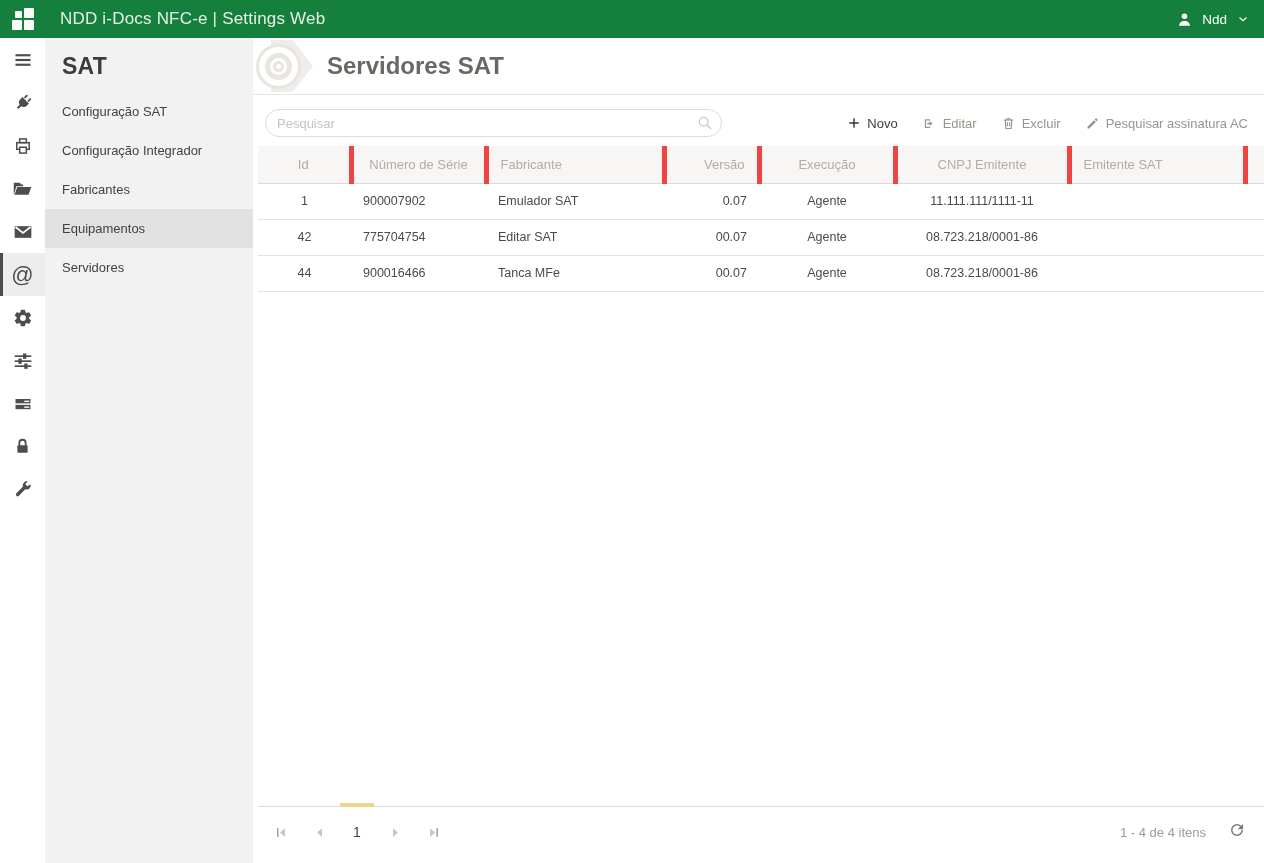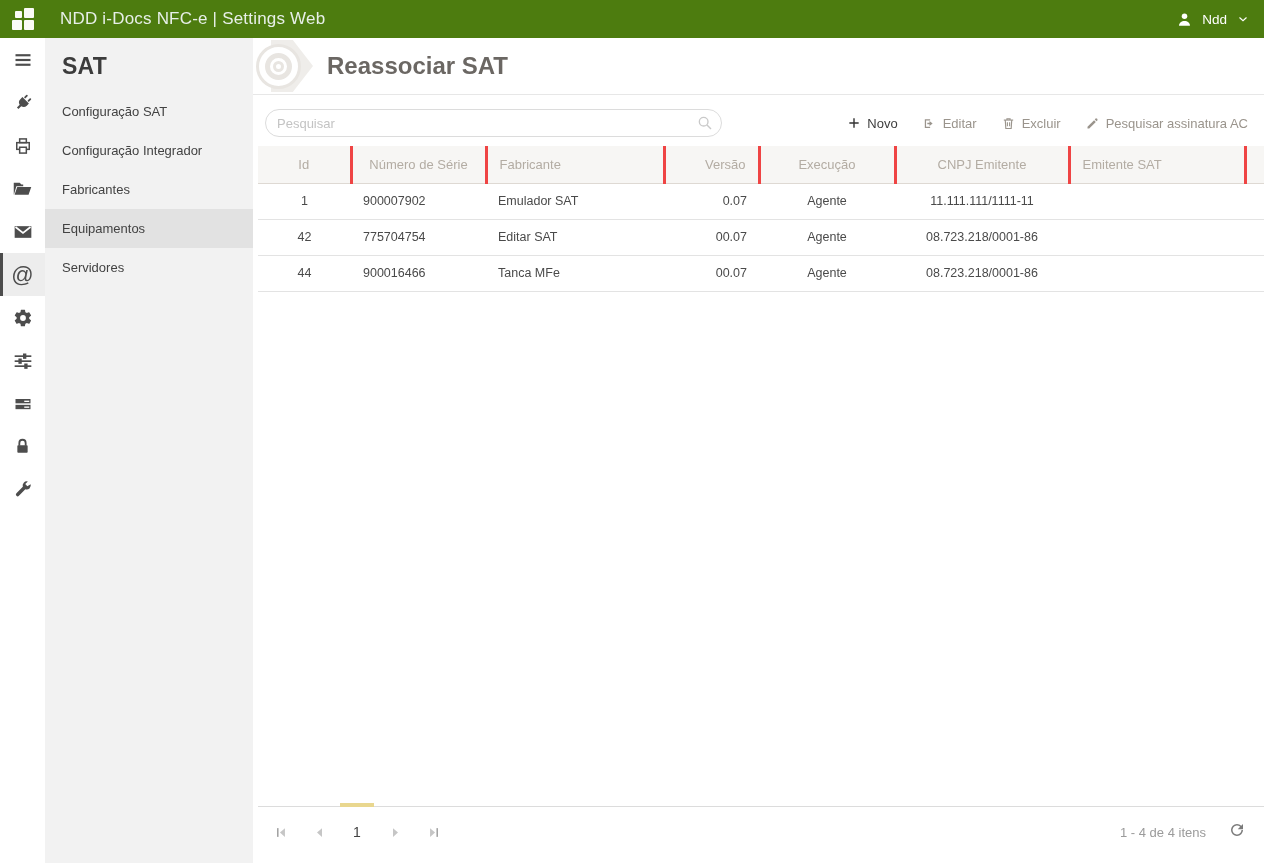--- a/index.html
+++ b/index.html
@@ -1,21 +1,21 @@
 <!DOCTYPE html>
 <html><head>
 <meta charset="utf-8">
 <style>
   * { box-sizing: border-box; margin: 0; padding: 0; }
   html,body { width:1264px; height:863px; }
   body { font-family: "Liberation Sans", sans-serif; background:#fff; overflow:hidden; }
   .screen { width:1264px; height:863px; display:flex; flex-direction:column; }
 
   
-  .topbar { height:38px; background:#4d7c0f; display:flex; align-items:center; padding:0 14px 0 12px; flex:none; }
+  .topbar { height:38px; background:#15803d; display:flex; align-items:center; padding:0 14px 0 12px; flex:none; }
   .logo { width:24px; height:22px; display:grid; grid-template-columns:10px 10px; grid-template-rows:10px 10px; gap:2px; margin-right:24px; }
   .logo span { background:#fbfbf7; border-radius:1px; }
   .logo span:first-child { width:7px; height:7px; align-self:end; justify-self:end; }
   .topbar-title { color:#e7efe8; font-size:17px; letter-spacing:.2px; }
   .user-menu { margin-left:auto; display:flex; align-items:center; gap:9px; color:#fff; font-size:13.5px; cursor:pointer; }
   .user-menu svg { display:block; }
 
   
   .app { flex:1; display:flex; min-height:0; }
 
@@ -55,21 +55,21 @@
   .search-icon { position:absolute; right:9px; top:6px; }
   .toolbar { margin-left:auto; display:flex; align-items:center; gap:24px; font-size:13px; }
   .tb-btn { display:flex; align-items:center; gap:6px; cursor:pointer; white-space:nowrap; }
   .tb-btn.primary { color:#3d3d3d; font-weight:400; }
   .tb-btn.dim { color:#9a948c; }
   .tb-btn svg { display:block; }
 
   
   table.grid { border-collapse:collapse; table-layout:fixed; width:1006px; margin-left:5px; flex:none; }
   .grid thead th { height:37px; background:#f7f6f4; color:#b3aca3; font-weight:400; font-size:13px;
-                   border-bottom:1px solid #ded9d3; border-left:3px solid #ef4444; padding:0 12px; cursor:pointer; }
+                   border-bottom:1px solid #ded9d3; border-left:5px solid #ef4444; padding:0 12px; cursor:pointer; }
   .grid thead th:first-child { border-left:none; }
   .grid tbody td { height:36px; border-bottom:1px solid #e3e3e3; font-size:12.5px; color:#4a4a4a; padding:0 12px; background:#fff; }
   .a-l { text-align:left; } .a-c { text-align:center; } .a-r { text-align:right; }
   .grid tbody tr { cursor:pointer; }
 
   .flex-spacer { flex:1; }
 
   
   .pager { flex:none; height:51px; margin-left:5px; border-top:1px solid #dcdcdc; display:flex; align-items:center;
            padding:0 18px 0 6px; position:relative; }
@@ -219,21 +219,21 @@
 
       <div class="page-header">
         <div class="stamp">
           <div class="stamp-chevron"></div>
           <div class="ring r1">
               <div class="ring r2">
                 <div class="ring r3"></div>
               </div>
             </div>
         </div>
-        <h1 class="page-title">Reassociar SAT</h1>
+        <h1 class="page-title">Servidores SAT</h1>
       </div>
 
       <div class="content">
 
         <div class="actions-row">
           <div class="search-wrap">
             <input class="search-input" type="text" placeholder="Pesquisar" style="">
             <span class="search-icon">
               <svg width="16" height="16" viewBox="0 0 24 24" fill="none" stroke="#c9c9c9" stroke-width="2">
                   <circle cx="10" cy="10" r="6.5"></circle>

